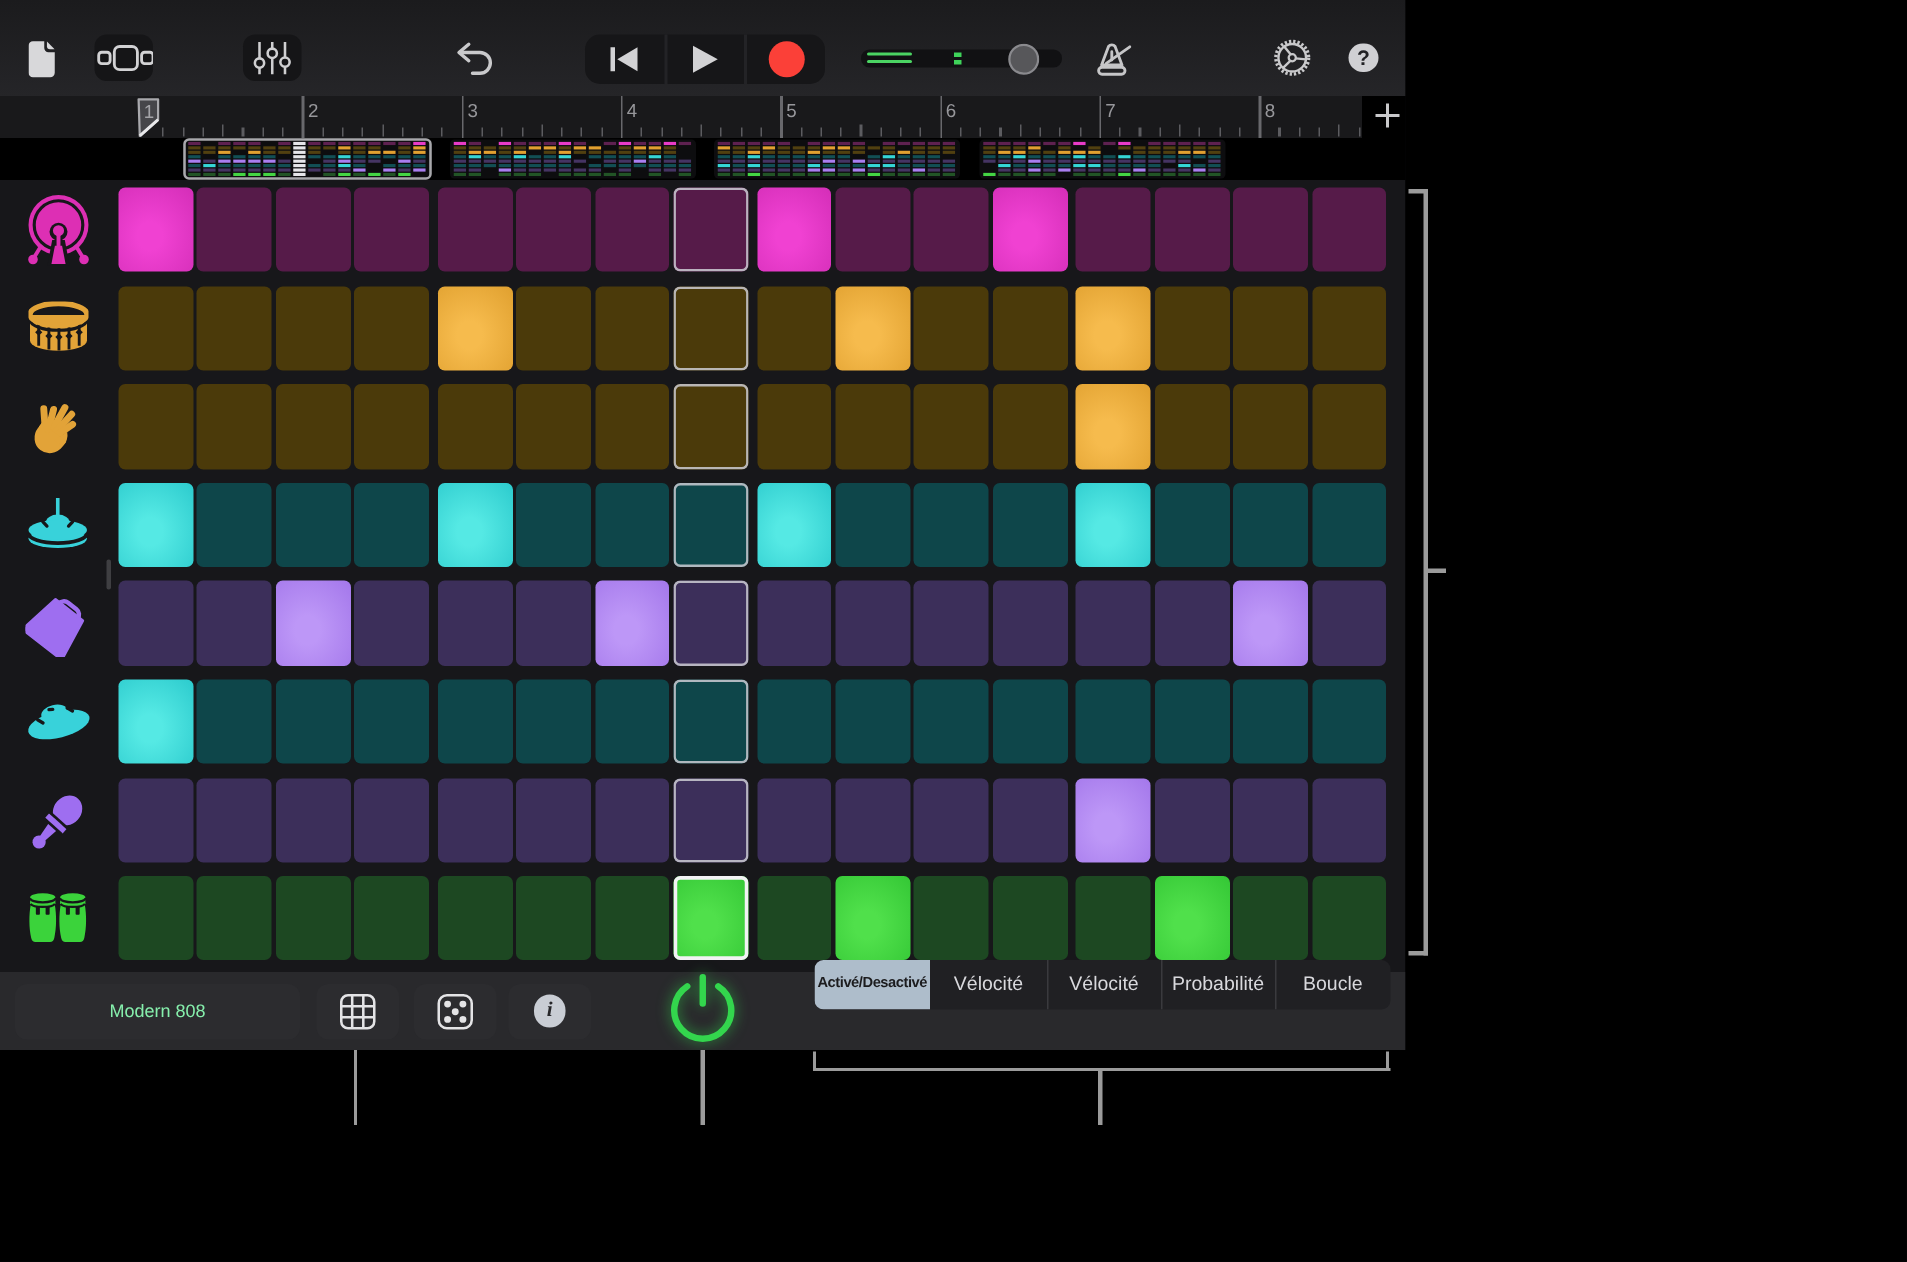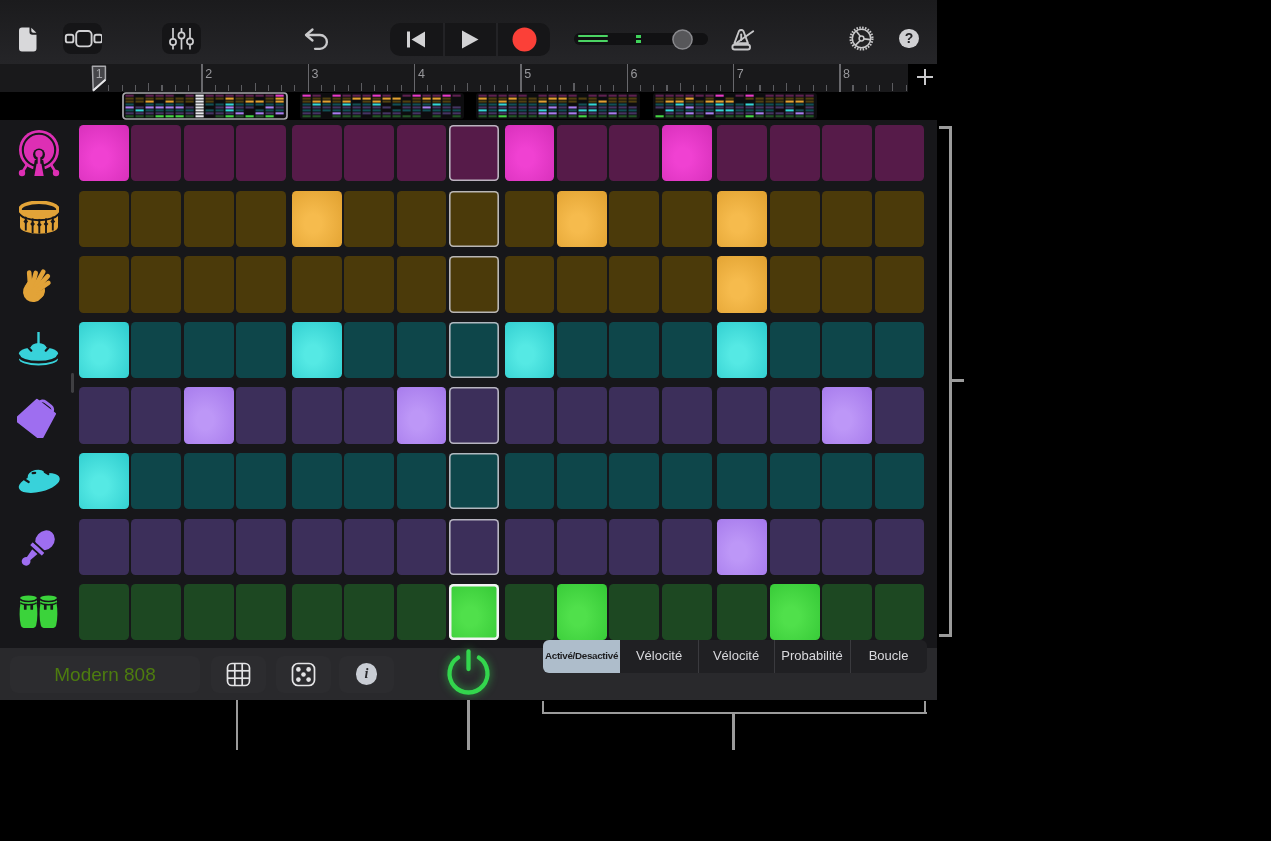--- a/index.html
+++ b/index.html
@@ -906,21 +906,21 @@
           <rect x="5.9" y="9.2" width="2.7" height="5.6" rx="0.6"></rect>
           <rect x="12.4" y="9.2" width="2.7" height="5.6" rx="0.6"></rect>
         </g>
 <path d="M2.1 3.8 a 8.4 2.7 0 0 0 16.8 0" fill="none" stroke="#17171a" stroke-width="1.5"></path>
 <path d="M2.4 7.6 a 8.3 2.6 0 0 0 16.2 0" fill="none" stroke="#17171a" stroke-width="1.5"></path>
 </g>
 </svg>
 <div class="abs" style="left:70.8px;top:372.5px;width:2.8px;height:20.5px;background:#3f3f42;border-radius:1.4px"></div>
 <div id="bottombar"></div>
 <div class="btn" style="left:10px;width:190px"></div>
-<div class="abs" style="left:10px;top:655.5px;width:190px;height:37.5px;text-align:center;line-height:37.5px;font-size:19px;color:#4d7c0f">Modern 808</div>
+<div class="abs" style="left:10px;top:655.5px;width:190px;height:37.5px;text-align:center;line-height:37.5px;font-size:12px;color:#86efac">Modern 808</div>
 <div class="btn" style="left:211px;width:55px"></div>
 <svg class="abs" style="left:226px;top:662px" width="25" height="25" viewBox="0 0 25 25">
 <g fill="none" stroke="#e4e4e6" stroke-width="1.7">
 <rect x="1.5" y="1.5" width="22" height="22" rx="4.5"></rect>
 <line x1="8.8" y1="1.5" x2="8.8" y2="23.5"></line>
         <line x1="16.2" y1="1.5" x2="16.2" y2="23.5"></line>
 <line x1="1.5" y1="8.8" x2="23.5" y2="8.8"></line>
         <line x1="1.5" y1="16.2" x2="23.5" y2="16.2"></line>
 </g>
     </svg>

